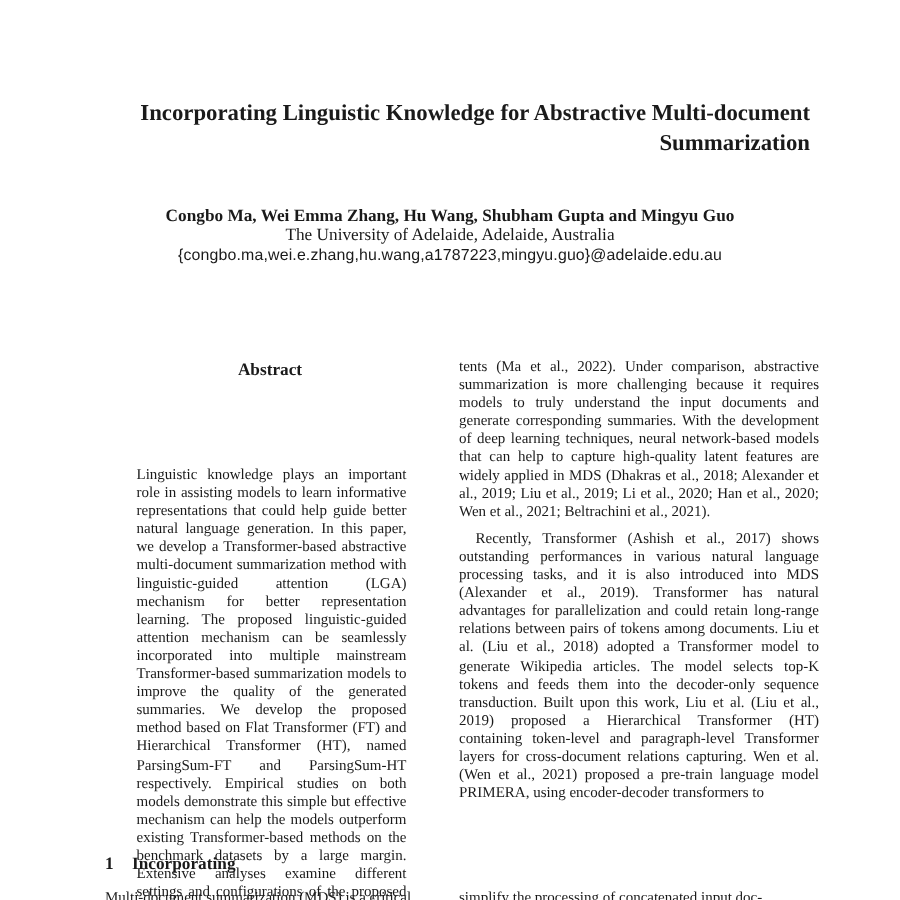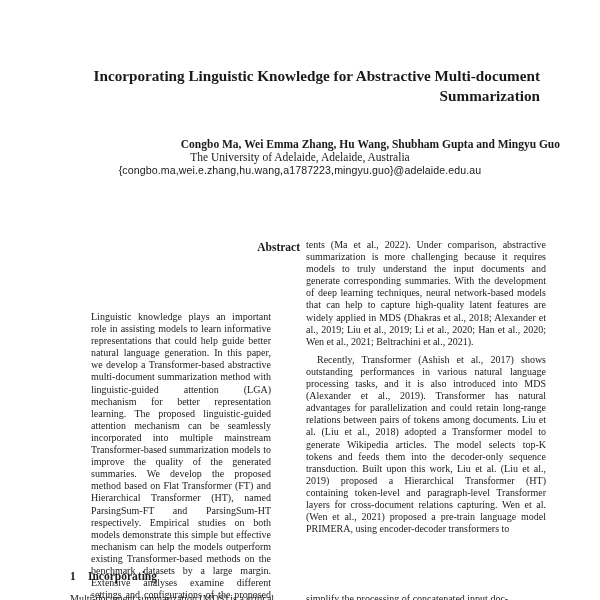--- a/index.html
+++ b/index.html
@@ -1,21 +1,21 @@
 <!DOCTYPE html>
 <html><head>
   <meta charset="utf-8">
   <style>
     html, body { margin:0; padding:0; }
     body { width:600px; height:600px; overflow:hidden; background:#ffffff; position:relative; color:#1a1a1a; font-family:"Liberation Serif", serif; }
     .title { position:absolute; left:60px; width:480px; top:66px; text-align:right; font-weight:bold; font-size:15.2px; line-height:20px; }
-    .authors { position:absolute; left:40px; width:520px; top:137px; text-align:right; font-weight:bold; font-size:11.5px; line-height:14px; }
+    .authors { position:absolute; left:40px; width:520px; top:137px; text-align:center; font-weight:bold; font-size:11.5px; line-height:14px; }
     .affil { position:absolute; left:40px; width:520px; top:150px; text-align:center; font-size:11.5px; line-height:14px; }
     .email { position:absolute; left:30px; width:540px; top:163px; text-align:center; font-family:Liberation Sans, sans-serif; font-size:10.6px; line-height:14px; letter-spacing:0.1px; }
-    .abs-head { position:absolute; left:60px; width:240px; top:240px; text-align:right; font-weight:bold; font-size:11.5px; line-height:14px; }
+    .abs-head { position:absolute; left:60px; width:240px; top:240px; text-align:center; font-weight:bold; font-size:11.5px; line-height:14px; }
     .col { position:absolute; font-size:10px; line-height:12.1px; text-align:justify; }
     .col p { margin:0; }
     .abstract { left:91px; width:180px; top:267px;margin-top:44px; }
     .right { left:306px; width:240px; top:239px; }
     .right p + p { text-indent:11px; margin-top:6px; }
     .sec { position:absolute; left:70px; top:570px; font-weight:bold; font-size:11.5px; }
     .sec .num { display:inline-block; width:18px; }
     .intro { position:absolute; left:70px; width:226px; top:593px; font-size:10px; line-height:12px; white-space:nowrap; overflow:hidden; }
     .right-tail { position:absolute; left:306px; width:240px; top:593px; font-size:10px; white-space:nowrap; overflow:hidden; }
   </style>

